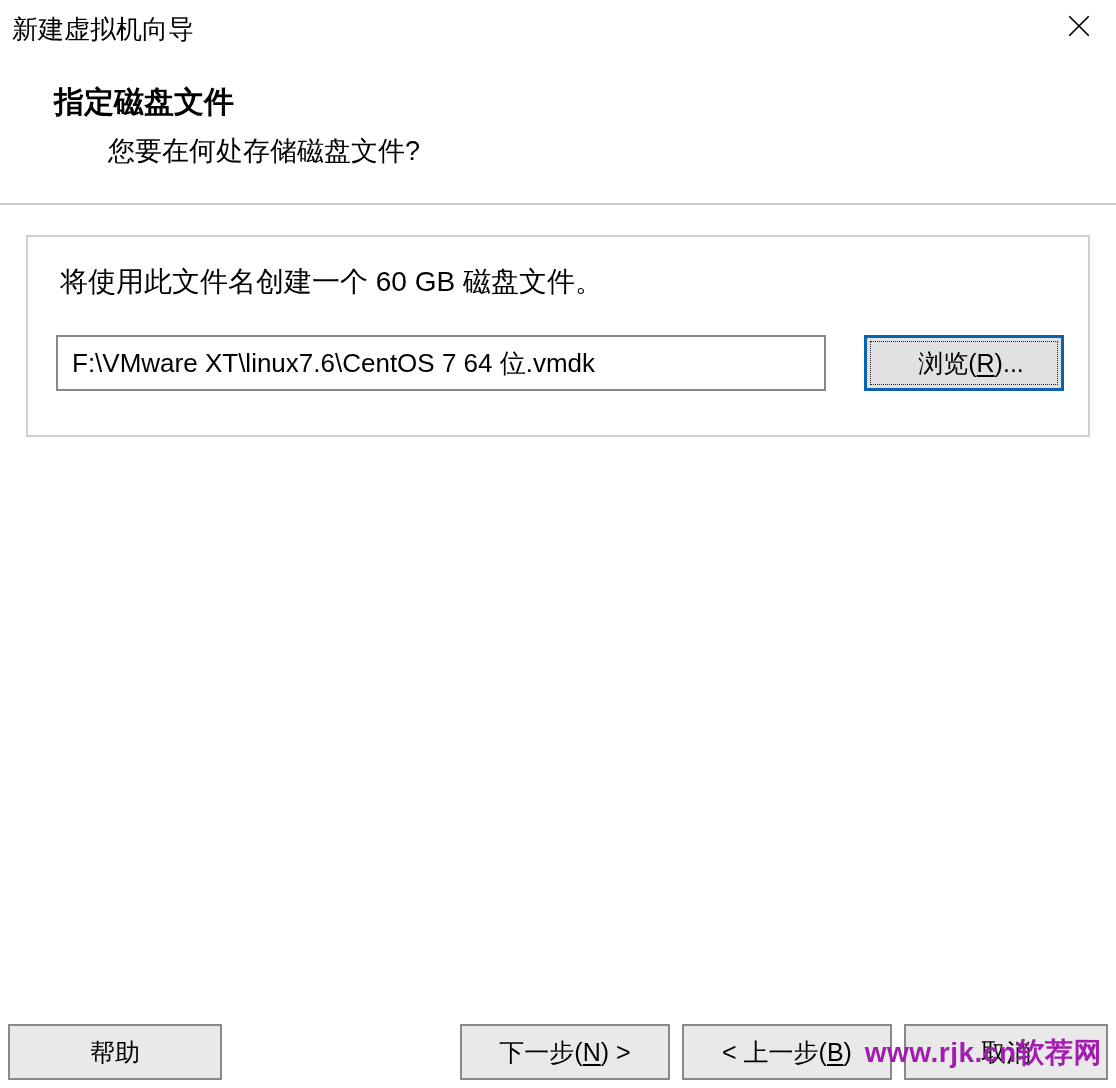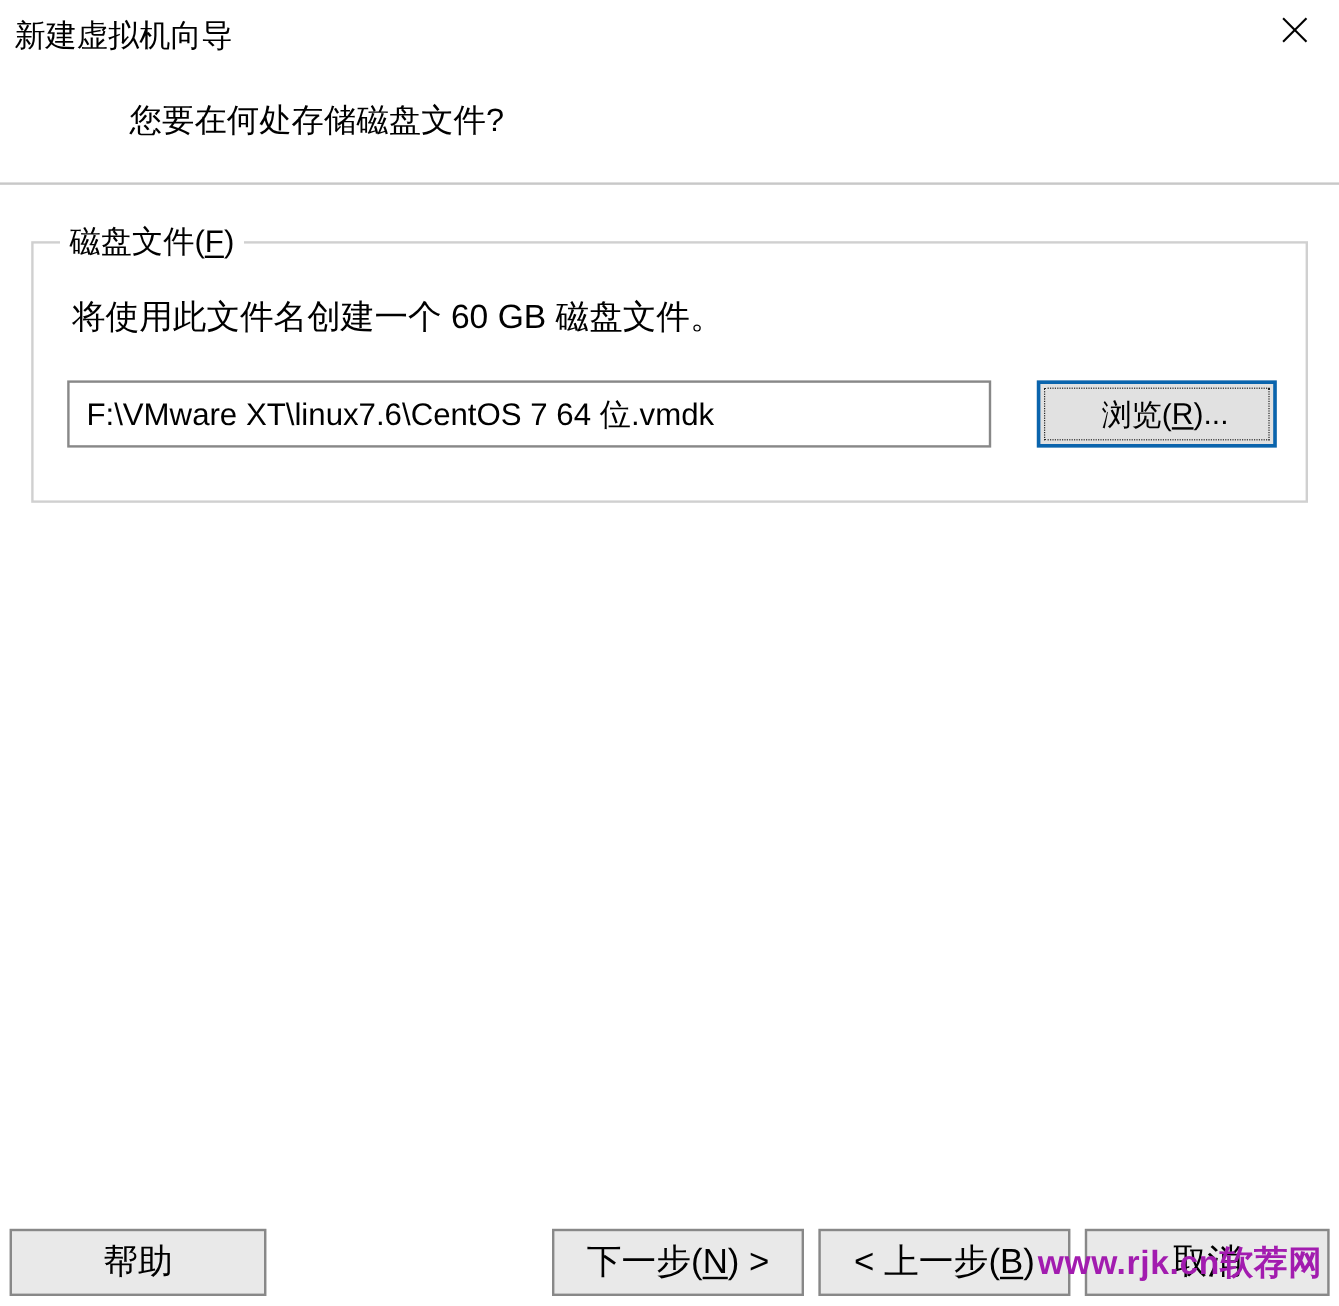--- a/index.html
+++ b/index.html
@@ -16,21 +16,20 @@
     position: relative;
     background: #ffffff;
   }
   
   .titlebar {
     height: 58px;
     display: flex;
     align-items: center;
     padding: 12px 12px;
     font-size: 26px;
-    font-family: Liberation Mono, monospace;
   }
   .titlebar .title { flex: 0 0 auto; }
   .titlebar .spacer { flex: 1 1 auto; }
   .close-btn {
     width: 50px; height: 50px;
     display: flex; align-items: center; justify-content: center;
     cursor: pointer;
   }
   .close-btn svg { width: 26px; height: 26px; }
   .close-btn svg line { stroke: #000; stroke-width: 1.6; }
@@ -108,21 +107,21 @@
     align-items: center;
     gap: 12px;
   }
   .footer .spacer { flex: 1 1 auto; }
   .btn {
     height: 56px;
     min-width: 200px;
     padding: 0 18px;
     border: 2px solid #888;
     background: #e9e9e9;
-    font-size: 29px;
+    font-size: 25px;
     cursor: pointer;
     display: inline-flex; align-items: center; justify-content: center;
     white-space: nowrap;
   }
   .btn.help { min-width: 214px; }
   .btn.nav { min-width: 210px; }
   .btn.cancel { min-width: 204px; }
 
   .watermark {
     position: absolute;
@@ -147,28 +146,26 @@
       <span>
         <svg viewBox="0 0 24 24">
             <line x1="3" y1="3" x2="21" y2="21"></line>
             <line x1="21" y1="3" x2="3" y2="21"></line>
           </svg>
       </span>
     </div>
   </div>
 
   <div class="header-panel">
+    <div class="header-title">指定磁盘文件</div>
     <div class="header-subtitle">您要在何处存储磁盘文件?</div>
   </div>
 
   <div class="body-area">
     <fieldset class="group">
-      <legend>
-        <span>磁盘文件(</span><span class="mnemonic">F</span><span>)</span>
-      </legend>
       <div class="group-desc">将使用此文件名创建一个 60 GB 磁盘文件。</div>
       <div class="file-row">
         <input type="text" class="file-input" value="F:\VMware XT\linux7.6\CentOS 7 64 位.vmdk" style="">
         <button class="browse-btn">
           <span>浏览(</span>
             <span class="mnemonic">R</span>
             <span>)...</span>
         </button>
       </div>
     </fieldset>

